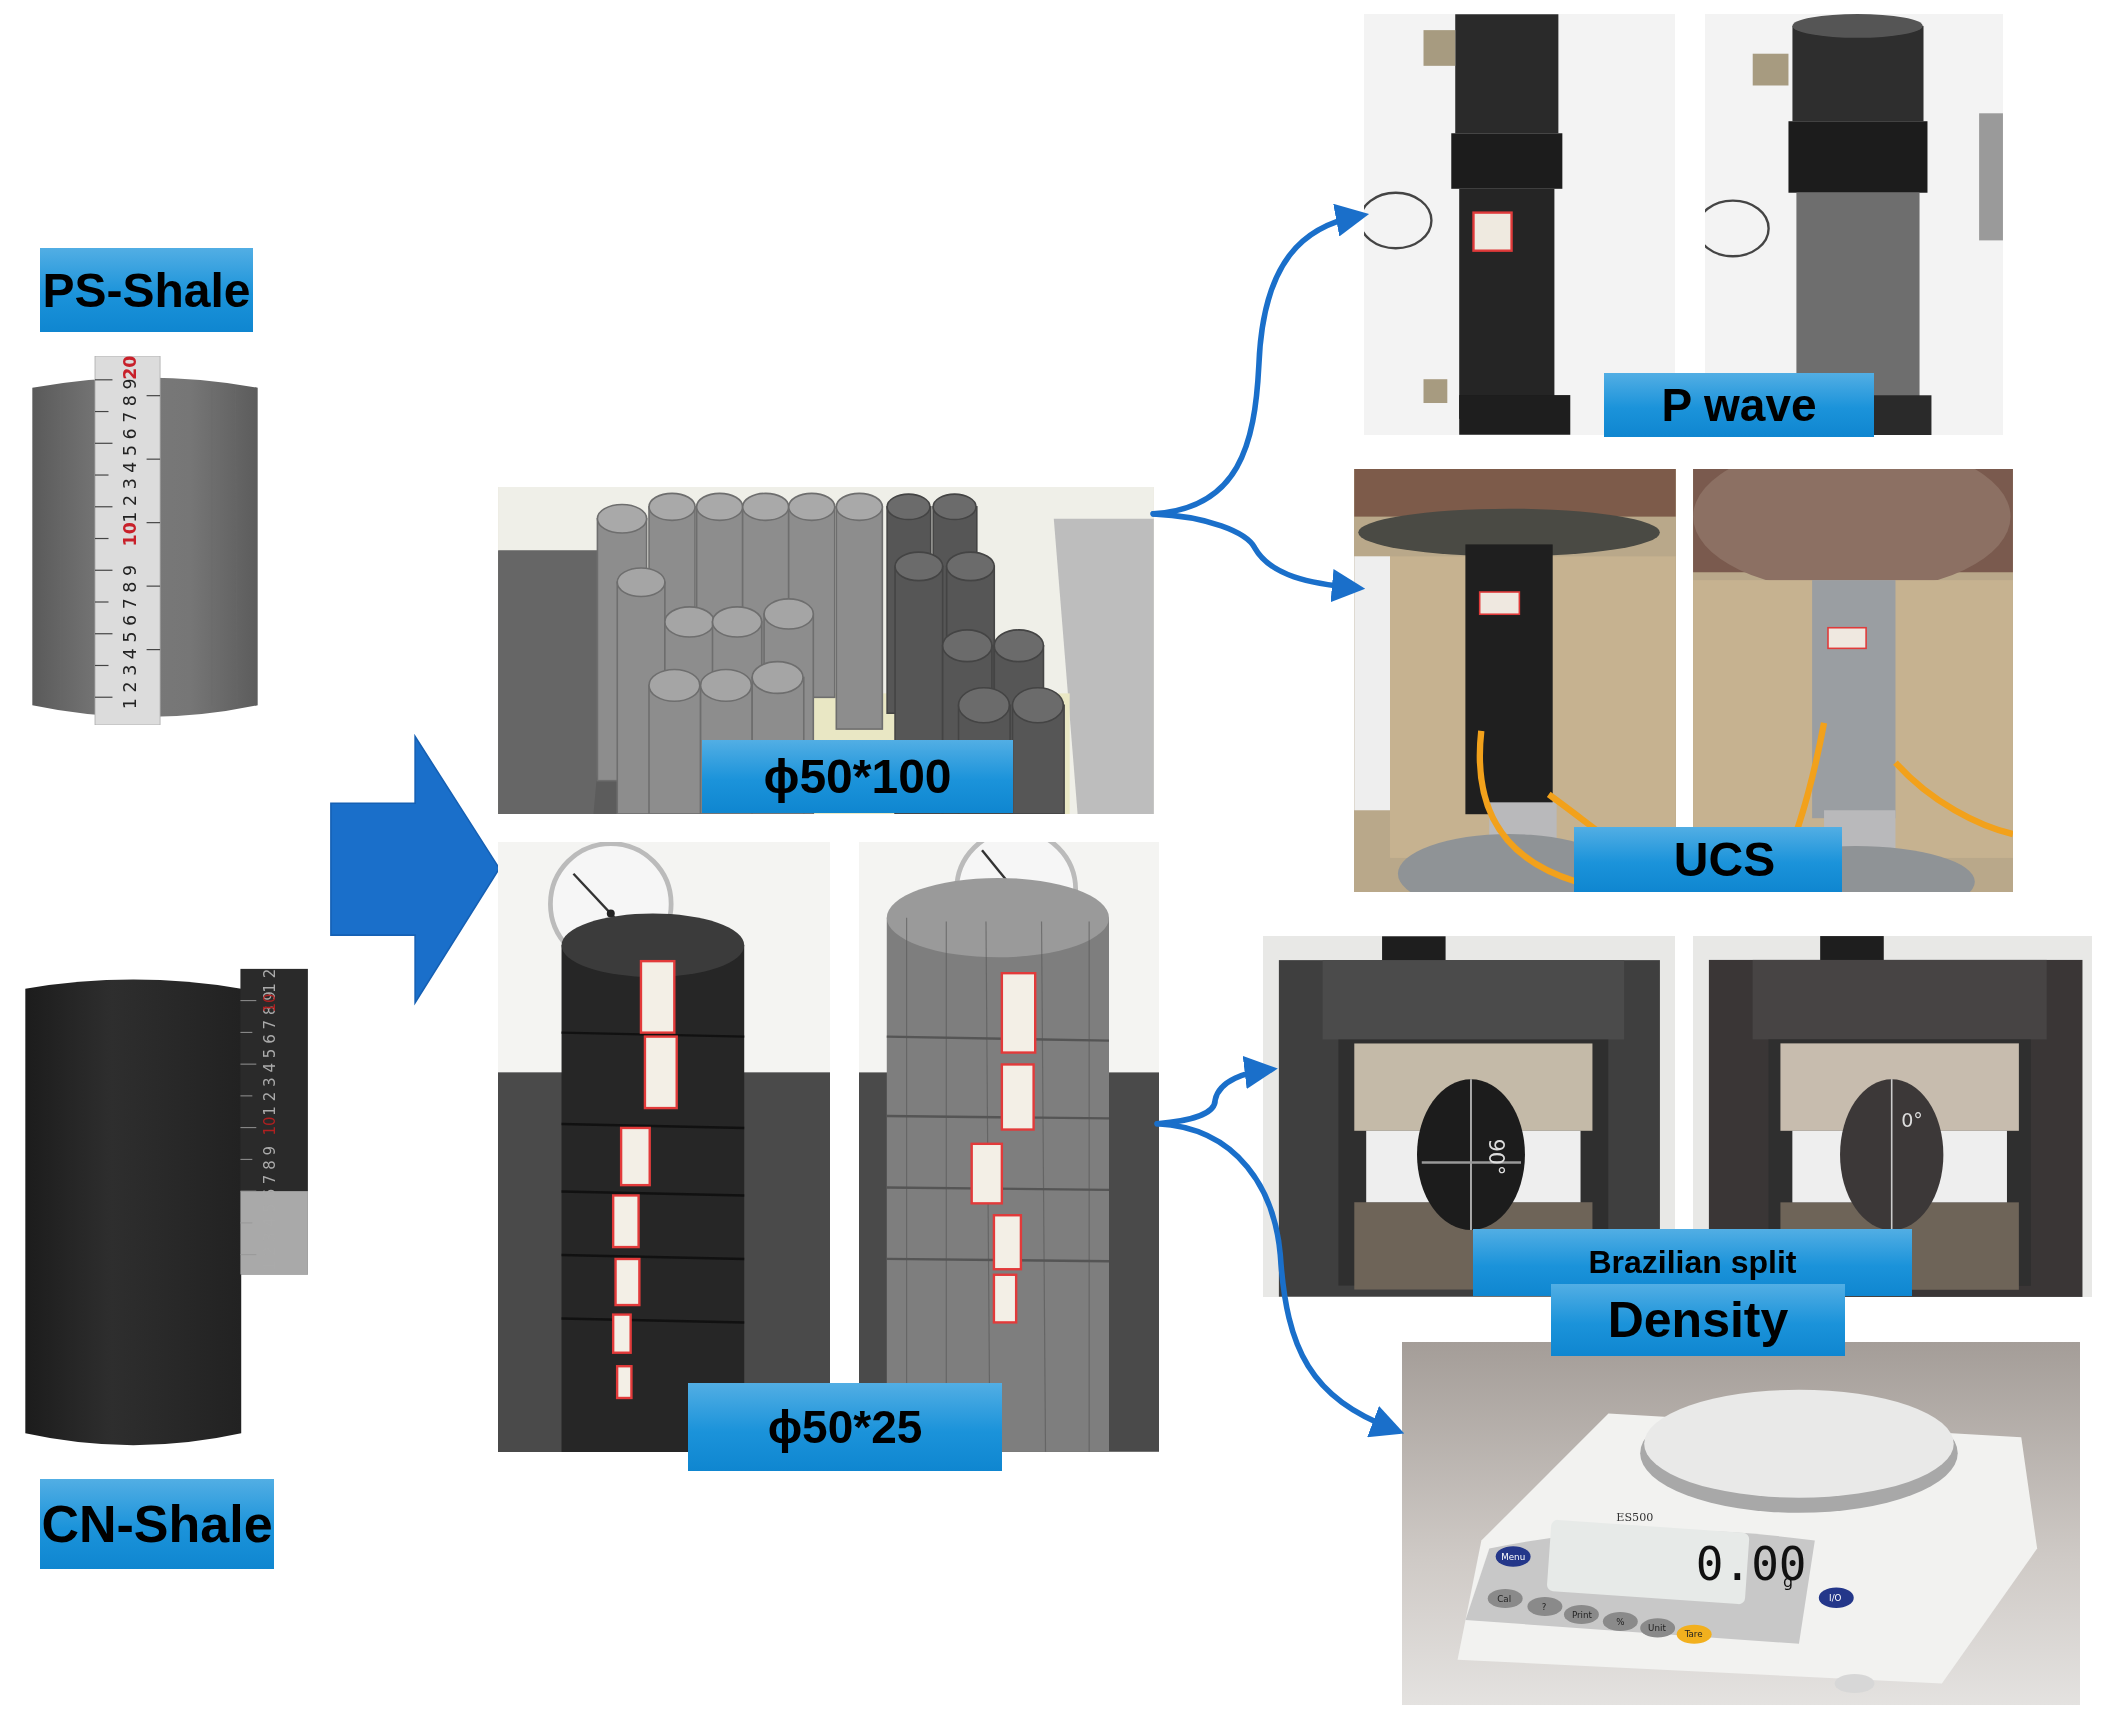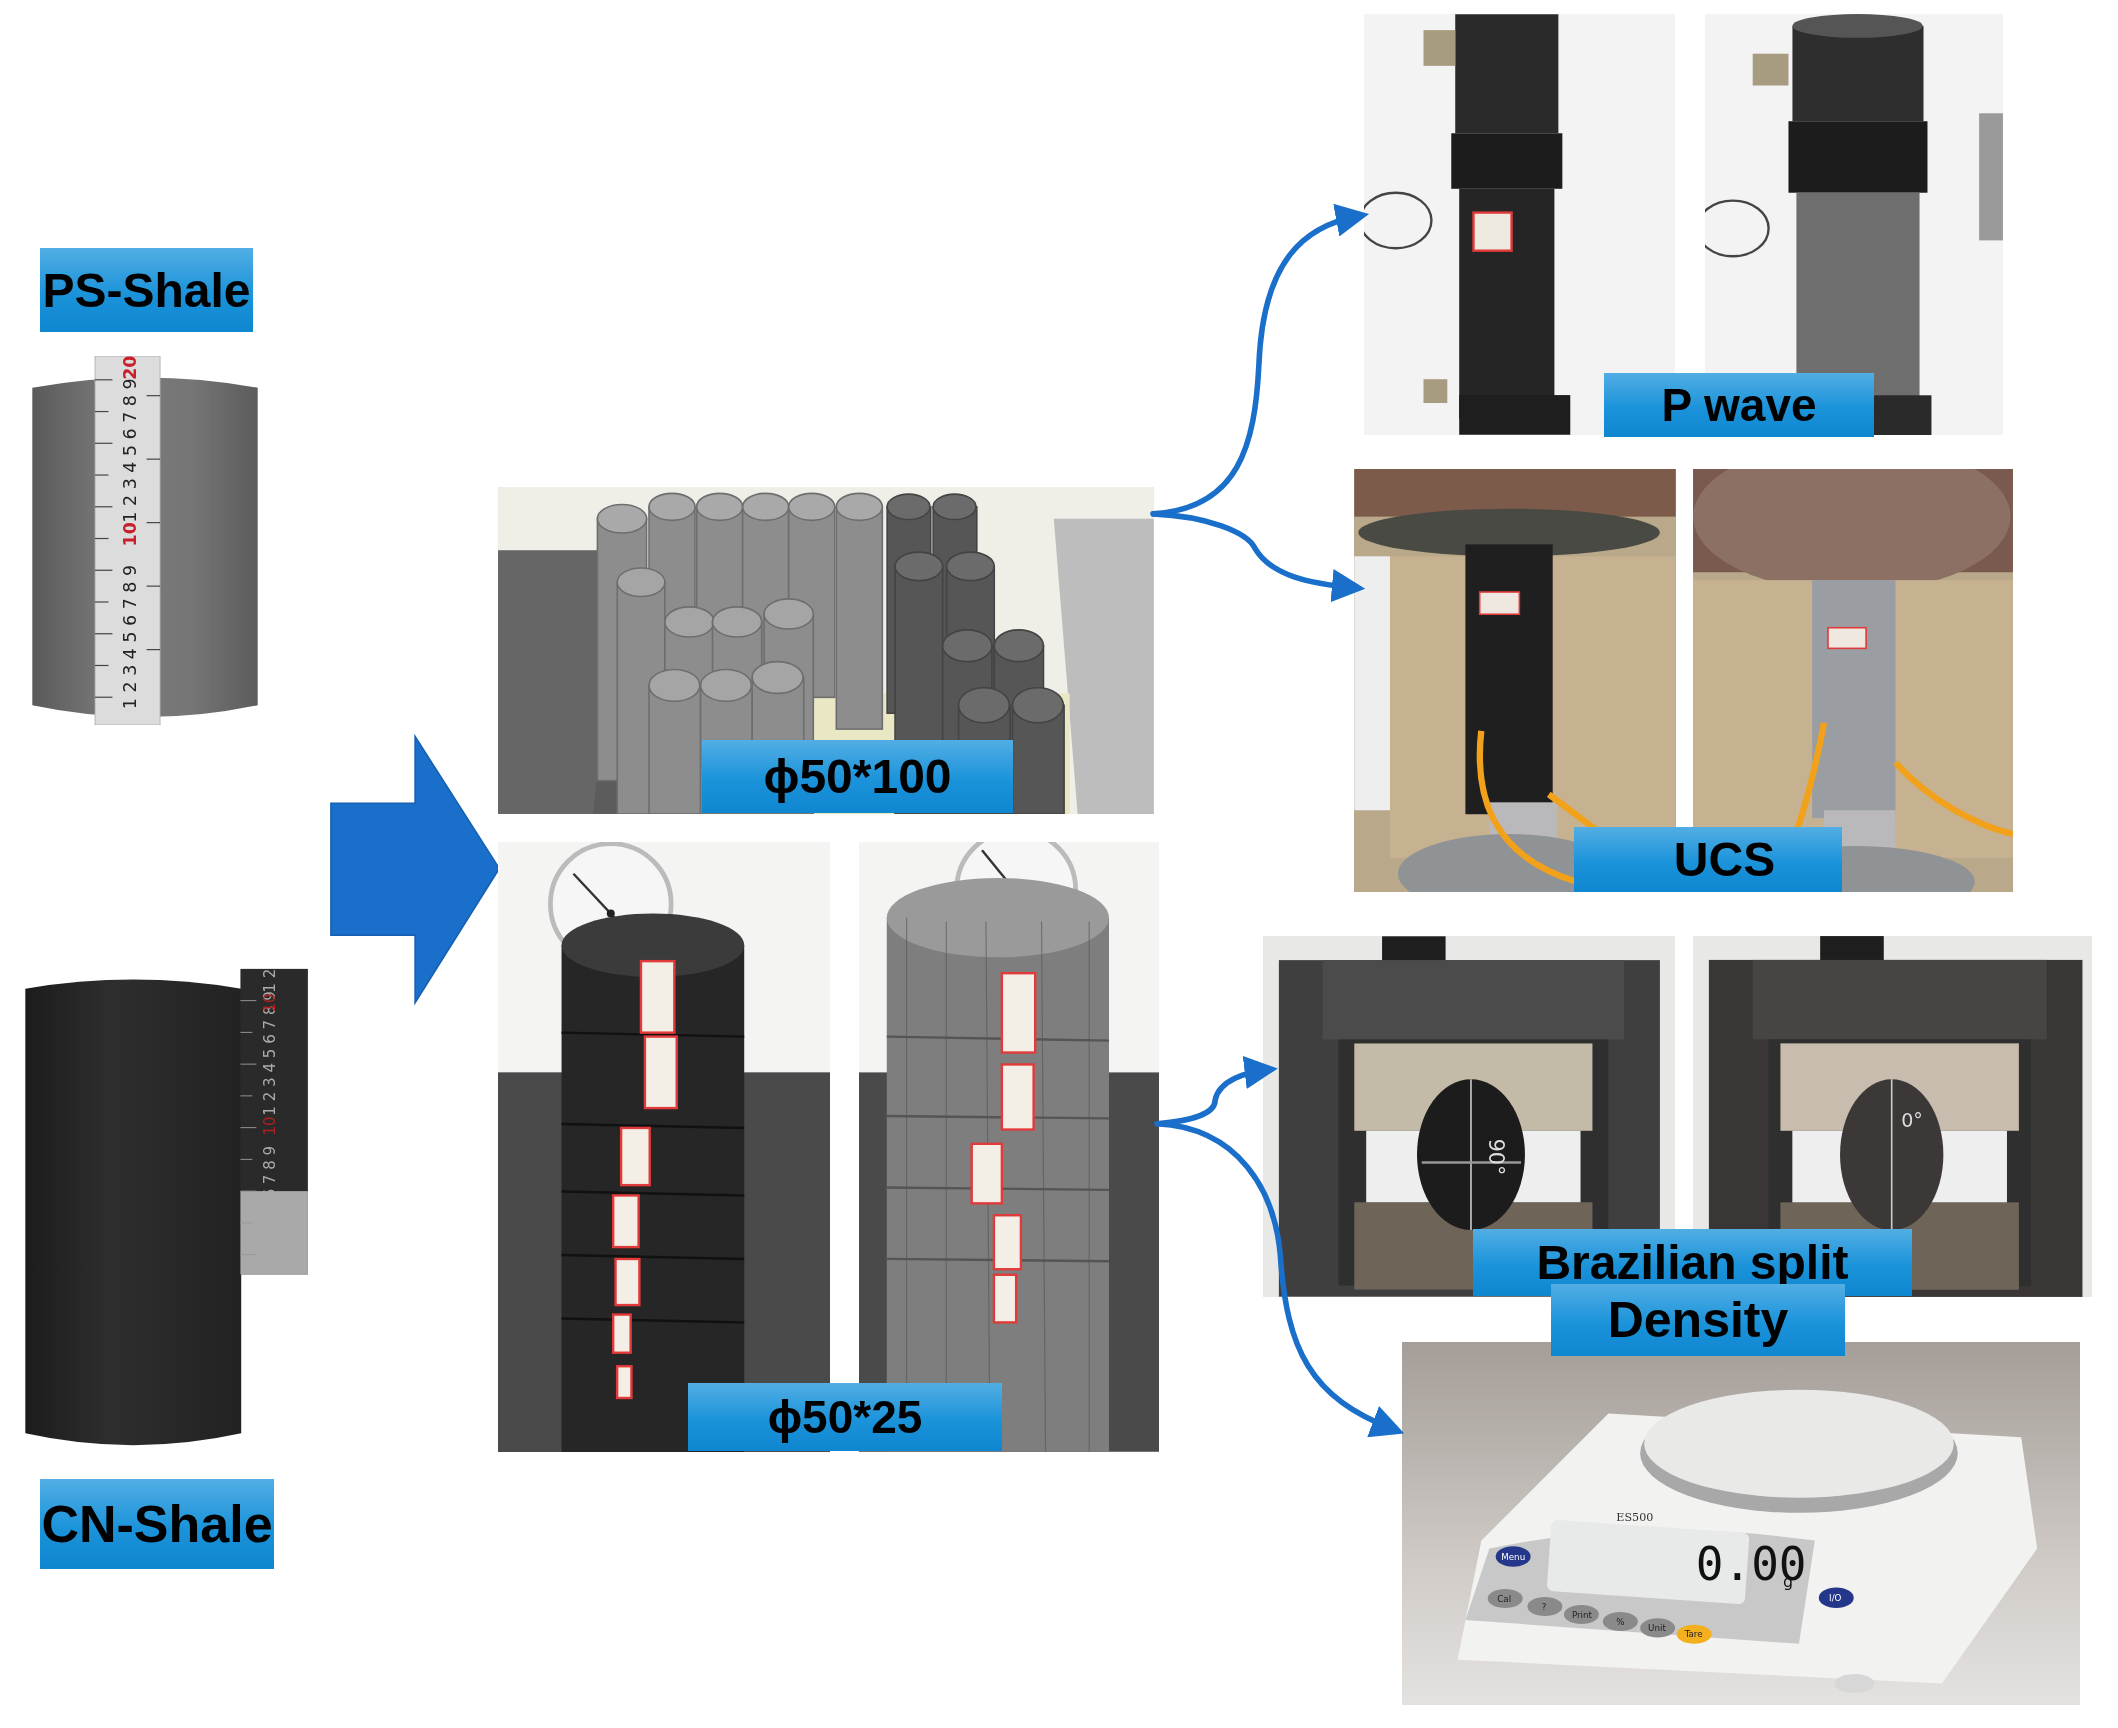--- a/index.html
+++ b/index.html
@@ -204,21 +204,21 @@
     </g>
     <g fill="#f3efe6" stroke="#e23a3a" stroke-width="3">
       <rect x="180" y="165" width="42" height="100"></rect>
         <rect x="180" y="280" width="40" height="82"></rect>
       <rect x="142" y="380" width="38" height="75"></rect>
         <rect x="170" y="470" width="34" height="68"></rect>
       <rect x="170" y="545" width="28" height="60"></rect>
     </g>
   </svg>
 </div>
-<div class="label" style="left:688px;top:1383px;width:314px;height:68px;font-size:46px;">ϕ50*25</div>
+<div class="label" style="left:688px;top:1383px;width:314px;height:88px;font-size:46px;">ϕ50*25</div>
 
 <svg class="abs" style="left:0;top:0;pointer-events:none;z-index:6;" width="2119" height="1729" viewBox="0 0 2668 2177">
   <defs>
     <marker id="ah" markerWidth="6" markerHeight="6" refX="4" refY="3" orient="auto" markerUnits="strokeWidth">
       <path d="M0,0 L6,3 L0,6 Z" fill="#1a6fca"></path>
     </marker>
   </defs>
   <g fill="none" stroke="#1a6fca" stroke-width="7" stroke-linecap="round">
     <path d="M1452 647 C1560 640, 1580 560, 1585 460 C1590 330, 1640 285, 1710 272" marker-end="url(#ah)"></path>
     <path d="M1452 647 C1520 650, 1570 670, 1580 690 C1600 725, 1650 735, 1705 740" marker-end="url(#ah)"></path>
@@ -304,21 +304,21 @@
     <rect x="75" y="30" width="370" height="100" fill="#474444"></rect>
     <rect x="95" y="130" width="330" height="310" fill="#2f2f2f"></rect>
     <rect x="110" y="135" width="300" height="110" fill="#c7bcae"></rect>
     <rect x="110" y="335" width="300" height="110" fill="#6e6458"></rect>
     <rect x="125" y="245" width="270" height="90" fill="#eeeeee"></rect>
     <ellipse cx="250" cy="275" rx="65" ry="95" fill="#3c3838"></ellipse>
     <line x1="250" y1="180" x2="250" y2="370" stroke="#ccc" stroke-width="2"></line>
     <text x="262" y="240" font-family="DejaVu Sans, sans-serif" font-size="24" fill="#ddd">0°</text>
   </svg>
 </div>
-<div class="label" style="left:1473px;top:1229px;width:439px;height:67px;font-size:48px;">Brazilian split</div>
+<div class="label" style="left:1473px;top:1229px;width:439px;height:67px;font-size:32px;">Brazilian split</div>
 
 <div class="photo" style="left:1402px;top:1342px;width:678px;height:363px;background:linear-gradient(#a49d98,#cfcac6 60%,#e4e2e0);">
   <svg width="678" height="363" viewBox="0 0 854 457">
     <path d="M100 250 L260 90 L780 120 L800 260 L680 430 L70 400 Z" fill="#f2f2f0"></path>
     <ellipse cx="500" cy="140" rx="200" ry="75" fill="#a8a8a8"></ellipse>
     <ellipse cx="500" cy="128" rx="195" ry="68" fill="#e9e9e8"></ellipse>
     <path d="M110 260 Q300 220 520 250 L500 380 L80 350 Z" fill="#c8c8c8"></path>
     <rect x="185" y="232" width="250" height="90" rx="8" fill="#e7eae8" transform="rotate(4 310 277)"></rect>
     <text x="370" y="300" font-family="DejaVu Sans Mono, monospace" font-size="58" fill="#111">0.00</text>
     <text x="480" y="308" font-family="DejaVu Sans, sans-serif" font-size="20" fill="#111">g</text>

